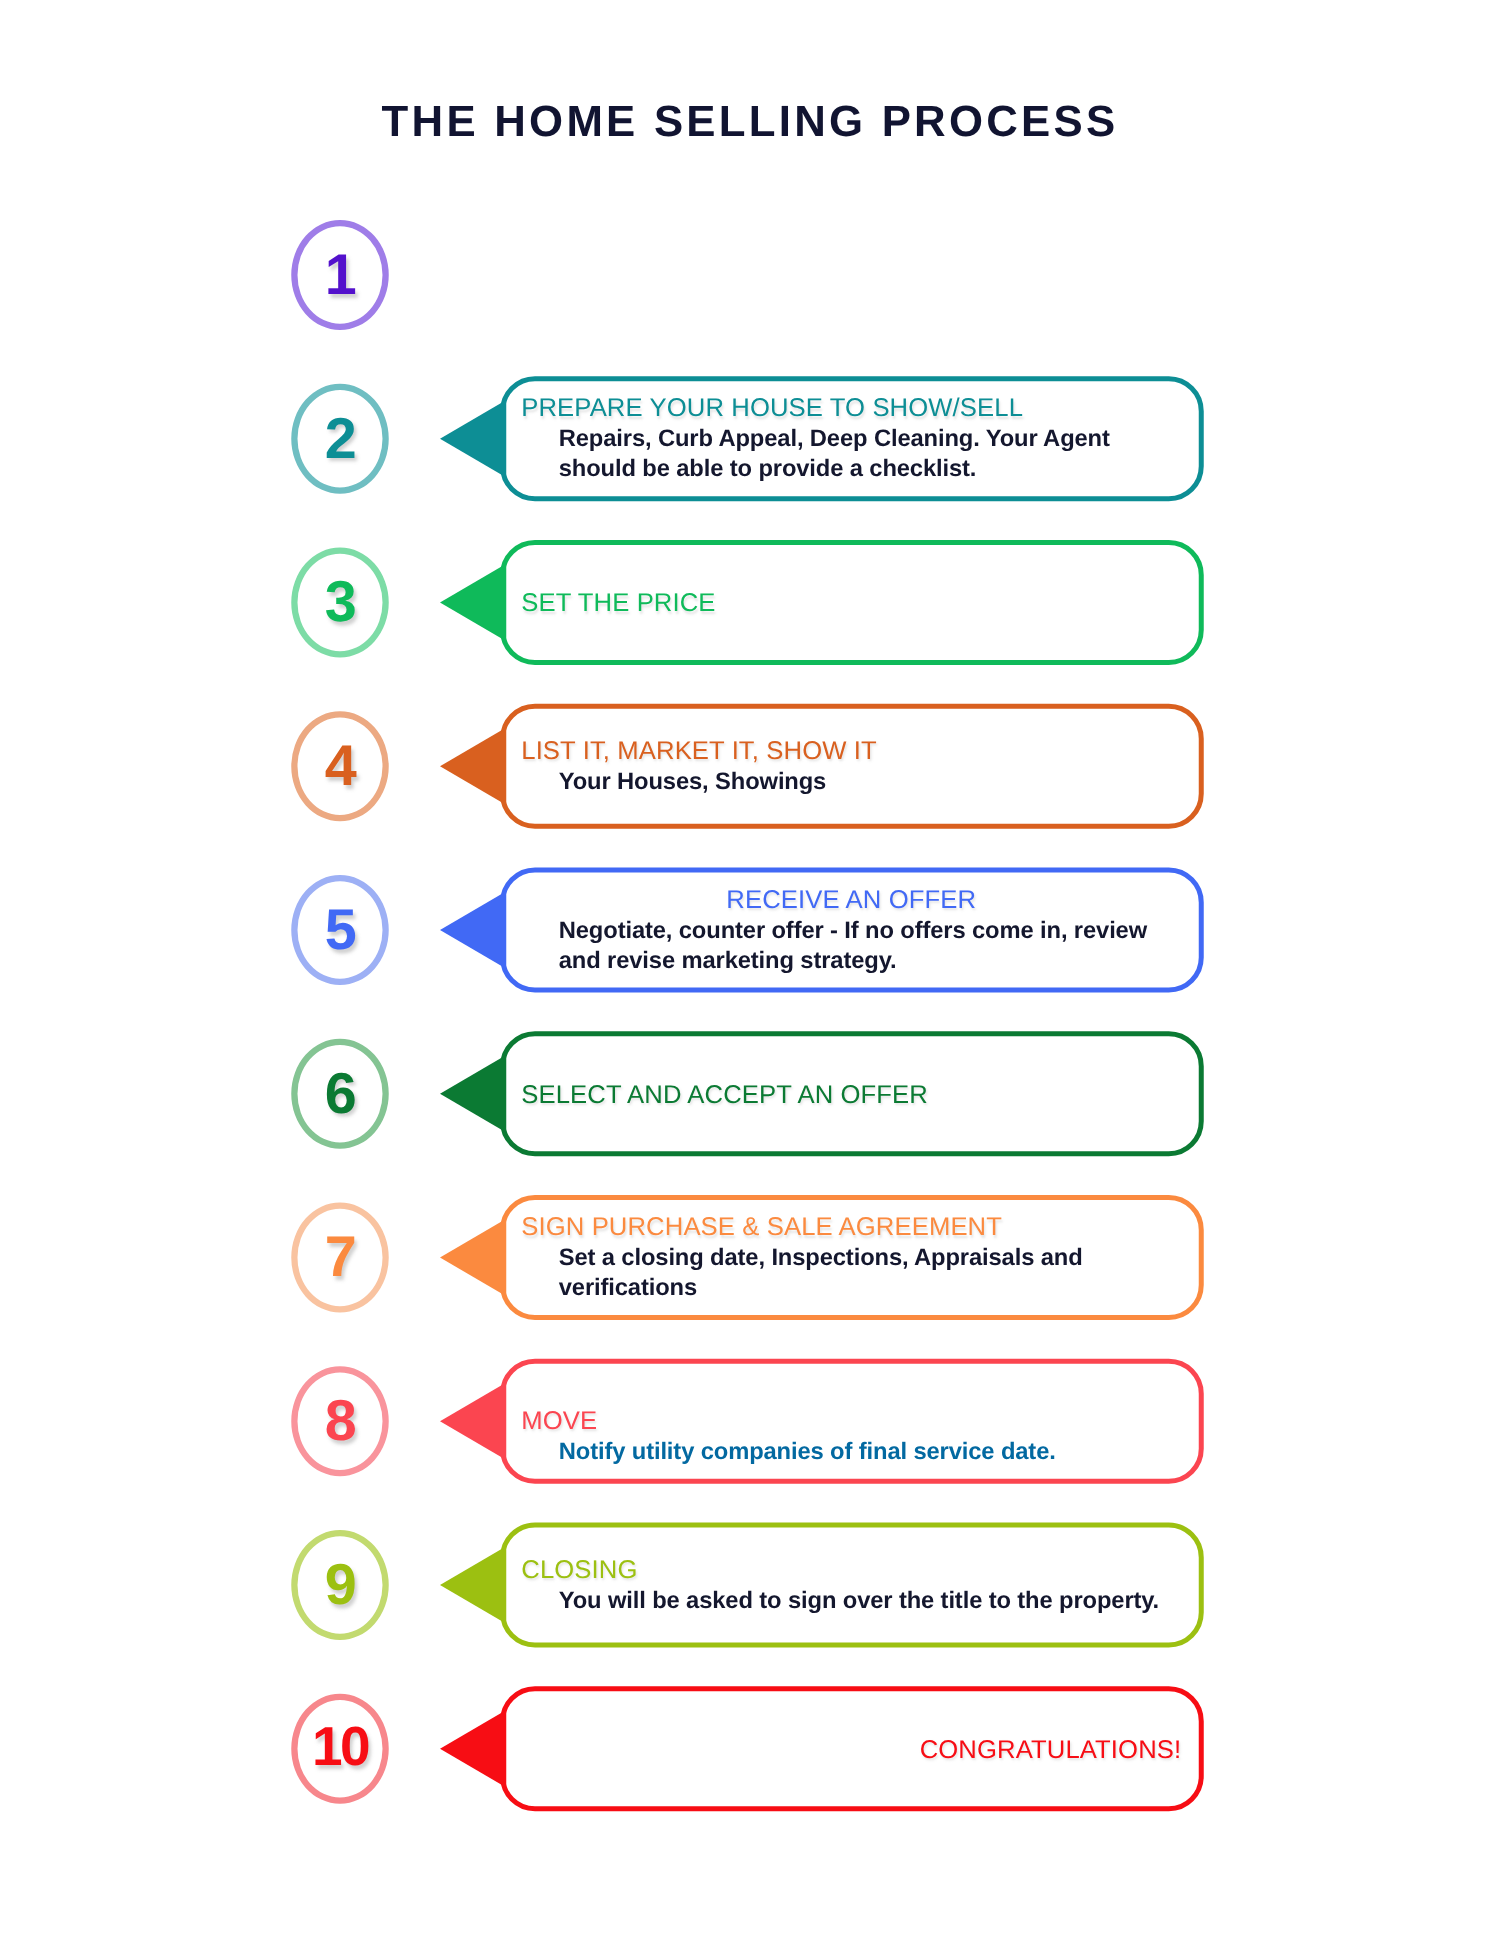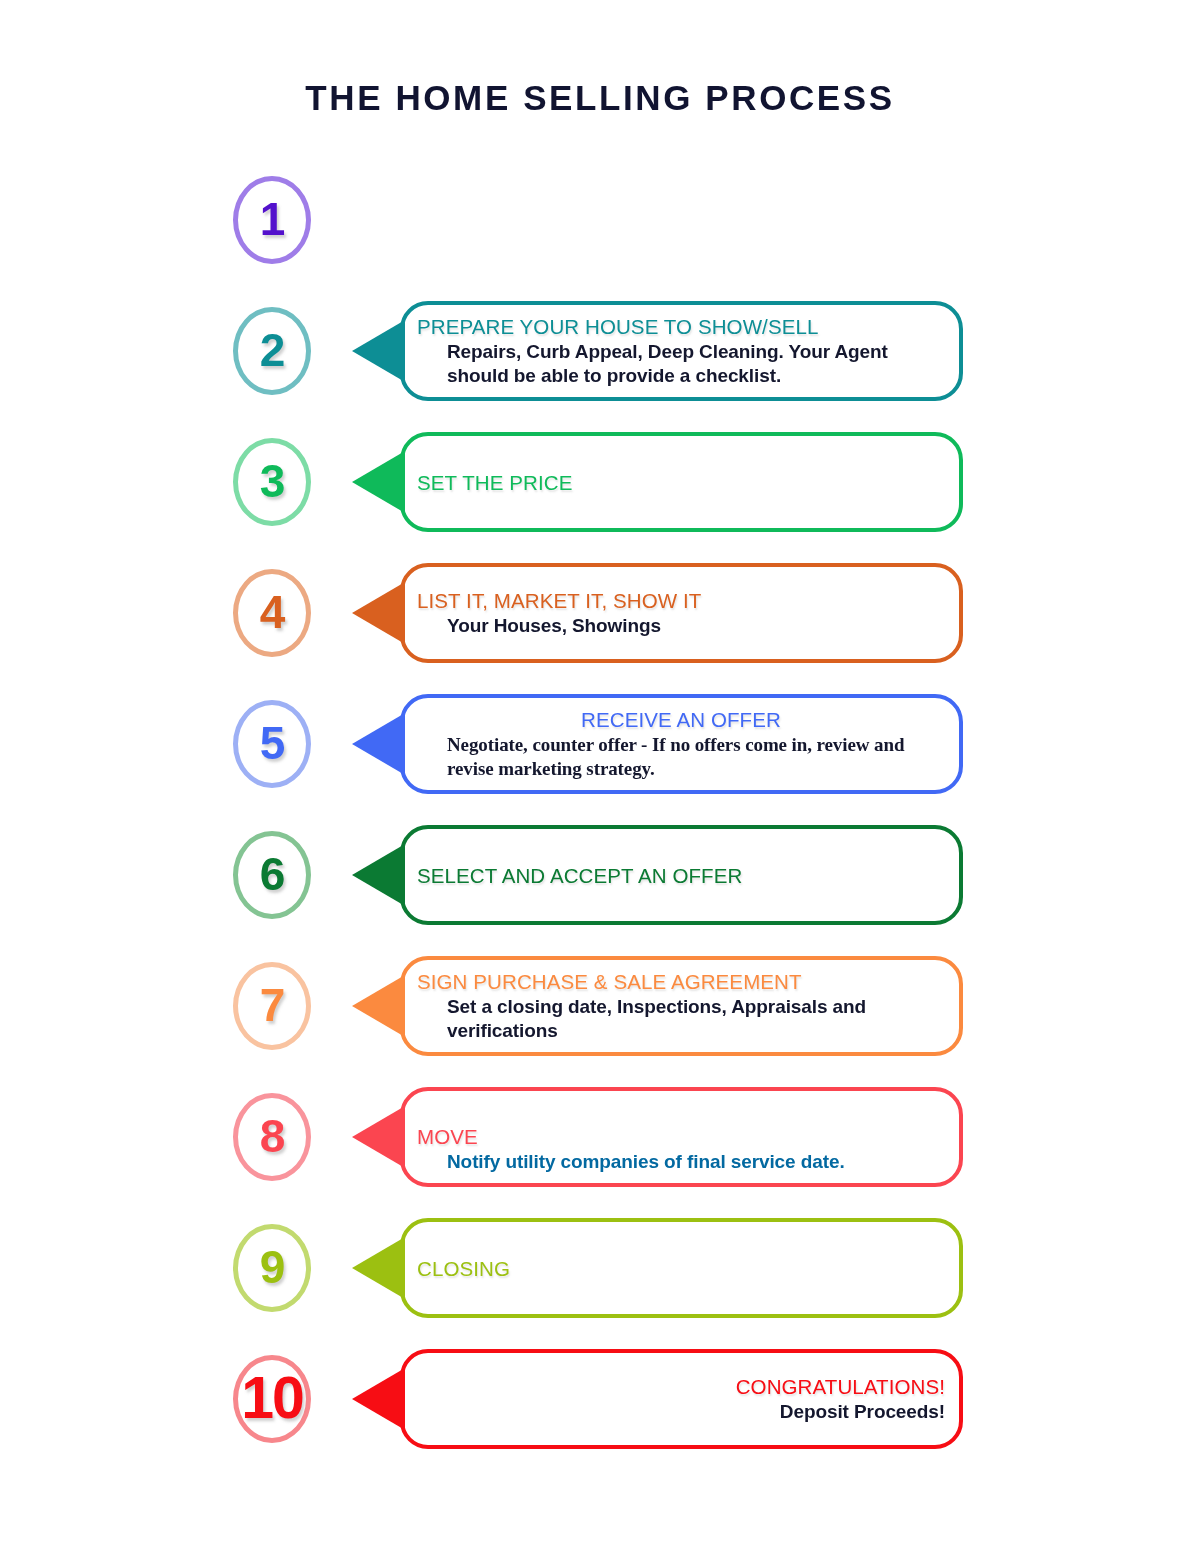--- a/index.html
+++ b/index.html
@@ -73,21 +73,21 @@
     align-items: center;
     justify-content: center;
     font-size: 46px;
     font-weight: bold;
     line-height: 1;
     letter-spacing: -1px;
     text-shadow: 2px 3px 3px rgba(120,120,120,0.35);
     padding-bottom: 2px;
   }
 
-  .badge-num.wide { font-size: 59px; letter-spacing: -2px; }
+  .badge-num.wide { font-size: 44px; letter-spacing: -2px; }
 
   
   .callout {
     position: absolute;
     left: 400px;
     top: 0;
     width: 563px;
     height: 100px;
     border-radius: 28px;
     border-style: solid;
@@ -191,21 +191,21 @@
       </div>
       <div class="step">
         <div class="badge">
           <div class="badge-ring" style="border-color: rgb(157, 176, 245);"></div>
           <div class="badge-num" style="color: rgb(65, 105, 245);">5</div>
         </div>
         <div class="callout" style="border-color: rgb(65, 105, 245);">
           <div class="arrow" style="border-right-color: rgb(65, 105, 245);"></div>
           <div class="callout-body">
             <div class="callout-title" style="color: rgb(65, 105, 245); text-align: center;">RECEIVE AN OFFER</div>
-            <div class="callout-text" style="color: rgb(20, 23, 46); font-family: Liberation Serif, serif;">Negotiate, counter offer - If no offers come in, review and revise marketing strategy.</div>
+            <div class="callout-text" style="color: rgb(20, 23, 46);">Negotiate, counter offer - If no offers come in, review and revise marketing strategy.</div>
           </div>
         </div>
       </div>
       <div class="step">
         <div class="badge">
           <div class="badge-ring" style="border-color: rgb(132, 196, 147);"></div>
           <div class="badge-num" style="color: rgb(11, 122, 51);">6</div>
         </div>
         <div class="callout" style="border-color: rgb(11, 122, 51);">
           <div class="arrow" style="border-right-color: rgb(11, 122, 51);"></div>
@@ -242,31 +242,31 @@
       </div>
       <div class="step">
         <div class="badge">
           <div class="badge-ring" style="border-color: rgb(194, 218, 111);"></div>
           <div class="badge-num" style="color: rgb(156, 192, 17);">9</div>
         </div>
         <div class="callout" style="border-color: rgb(156, 192, 17);">
           <div class="arrow" style="border-right-color: rgb(156, 192, 17);"></div>
           <div class="callout-body">
             <div class="callout-title" style="color: rgb(156, 192, 17);">CLOSING</div>
+            <div class="callout-text" style="color: rgb(20, 23, 46);">You will be asked to sign over the title to the property.</div>
           </div>
         </div>
       </div>
       <div class="step">
         <div class="badge">
           <div class="badge-ring" style="border-color: rgb(247, 135, 140);"></div>
           <div class="badge-num wide" style="color: rgb(247, 13, 20);">10</div>
         </div>
         <div class="callout" style="border-color: rgb(247, 13, 20); text-align: right;">
           <div class="arrow" style="border-right-color: rgb(247, 13, 20);"></div>
           <div class="callout-body">
             <div class="callout-title" style="color: rgb(247, 13, 20);">CONGRATULATIONS!</div>
-            <div class="callout-text" style="color: rgb(20, 23, 46);">Deposit Proceeds!</div>
           </div>
         </div>
       </div>
     </div>
 
 </div>
 
 </body></html>

